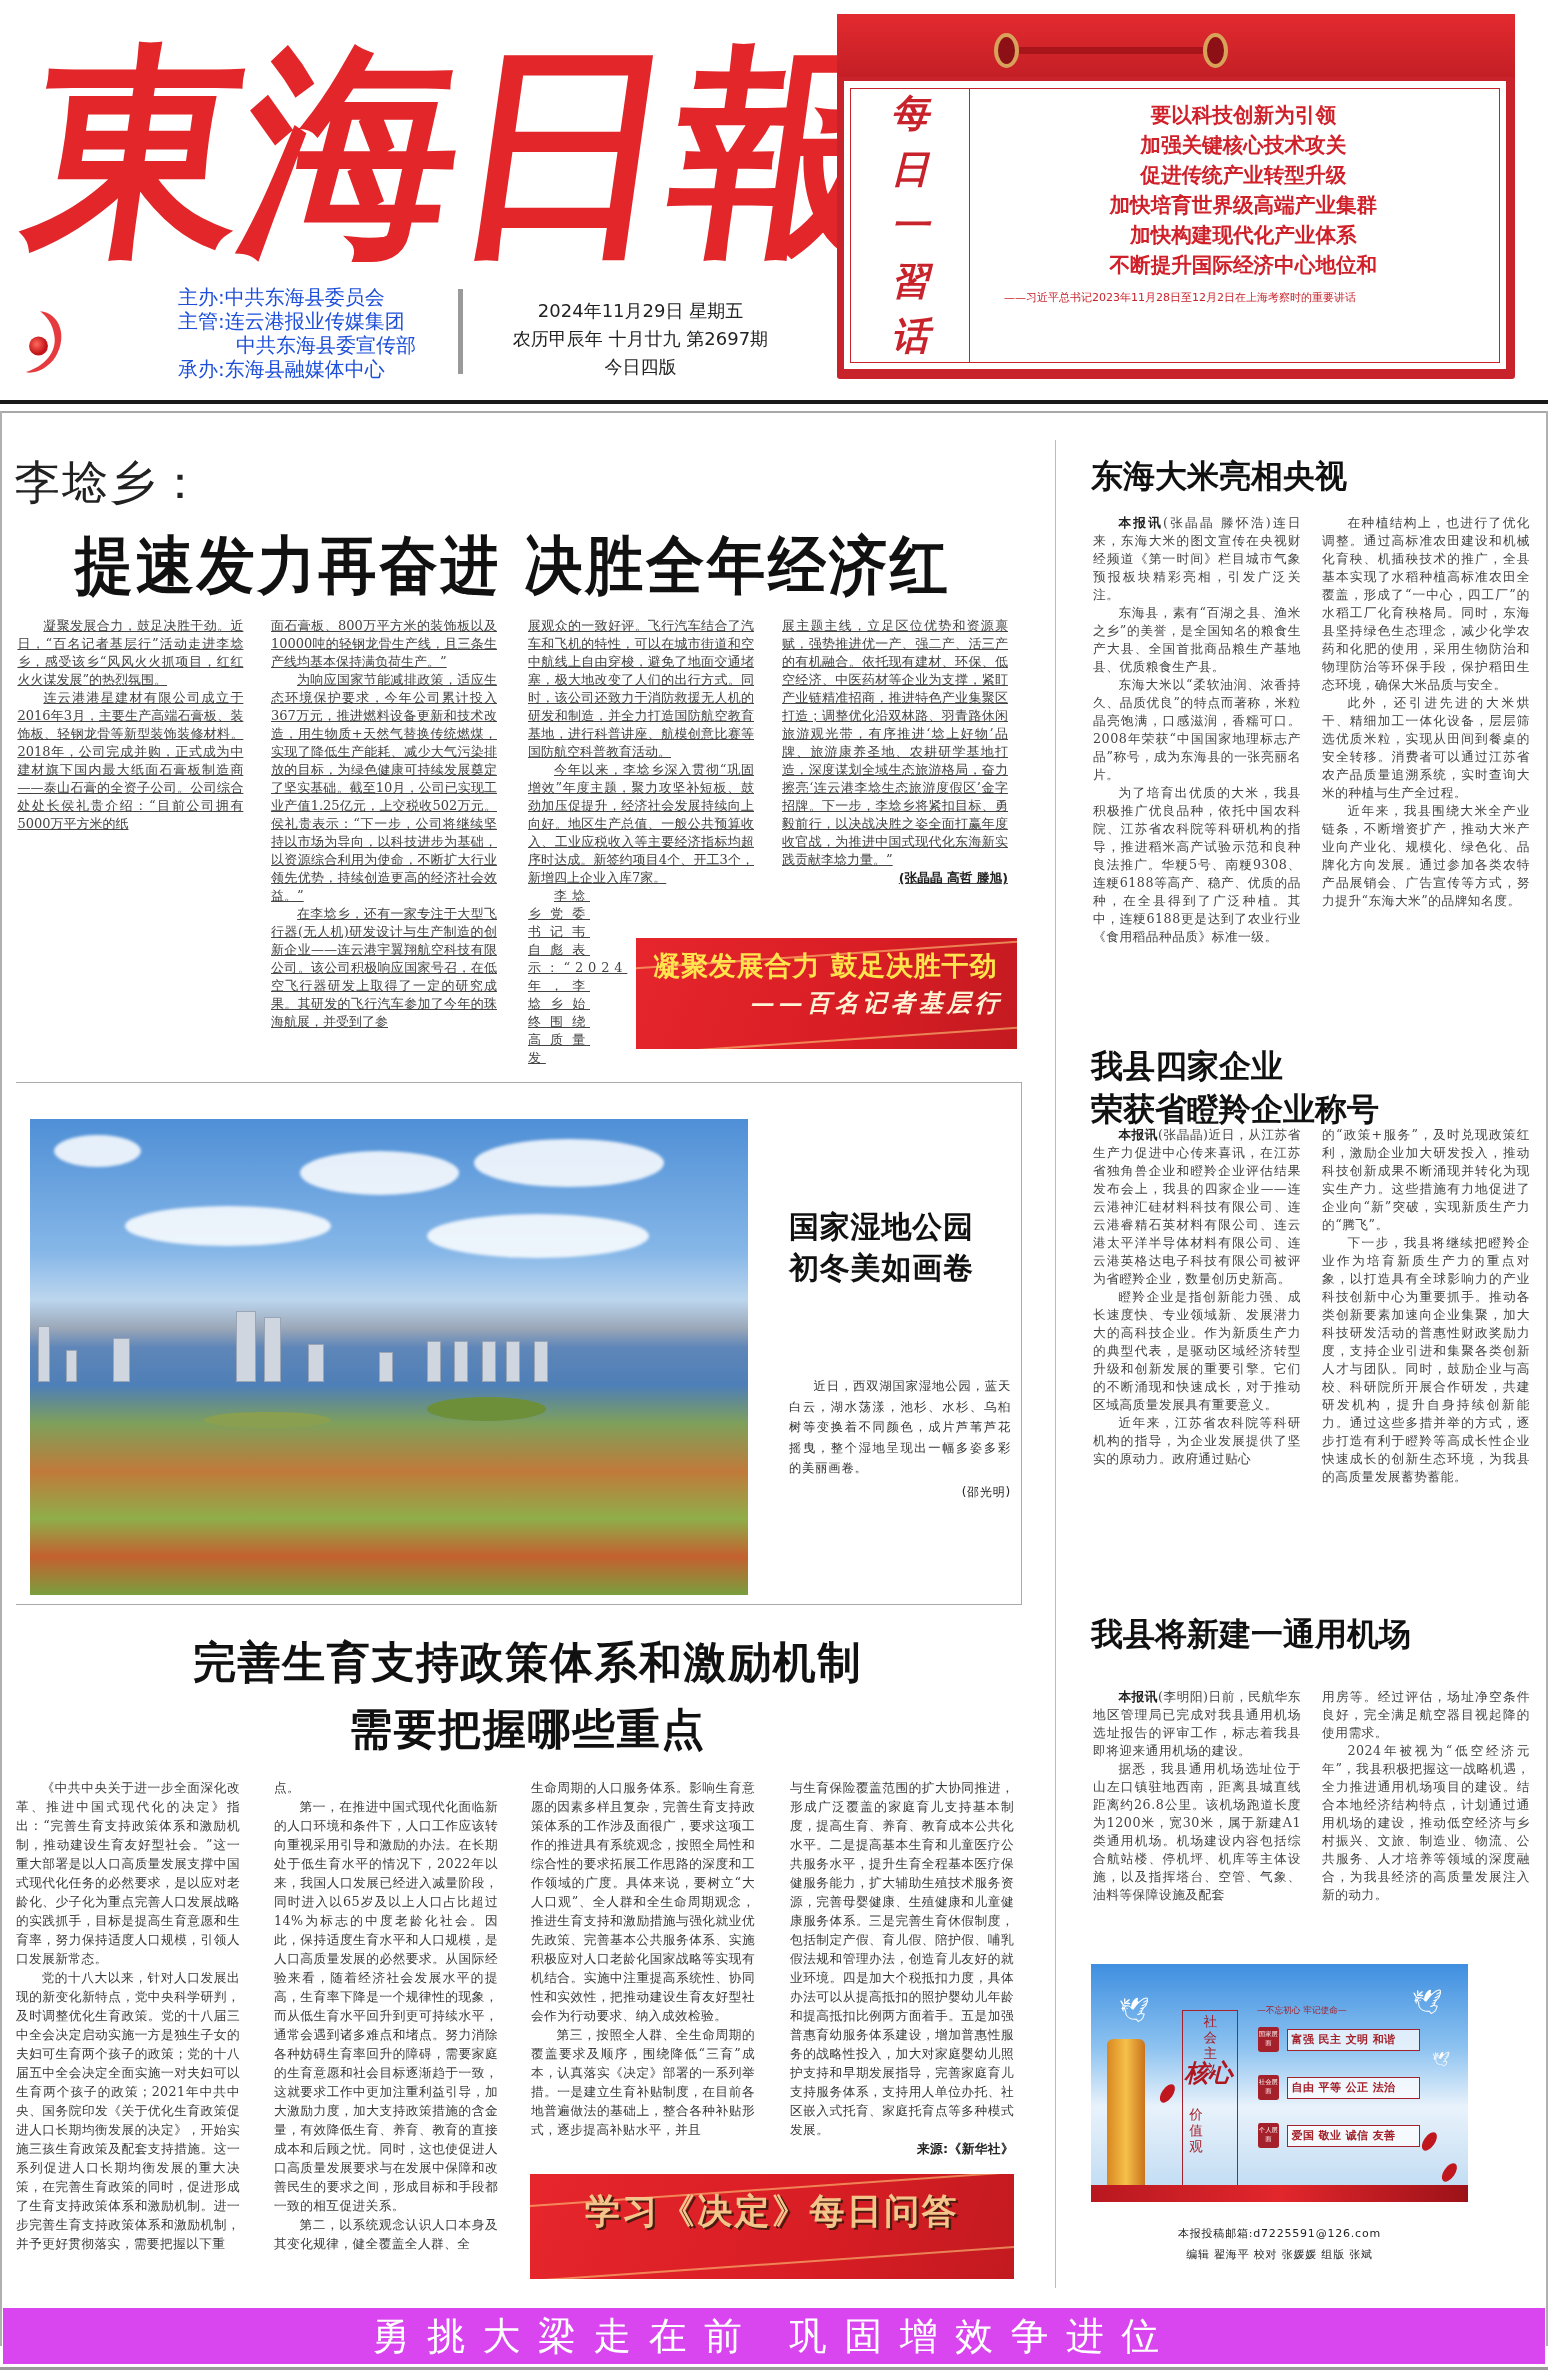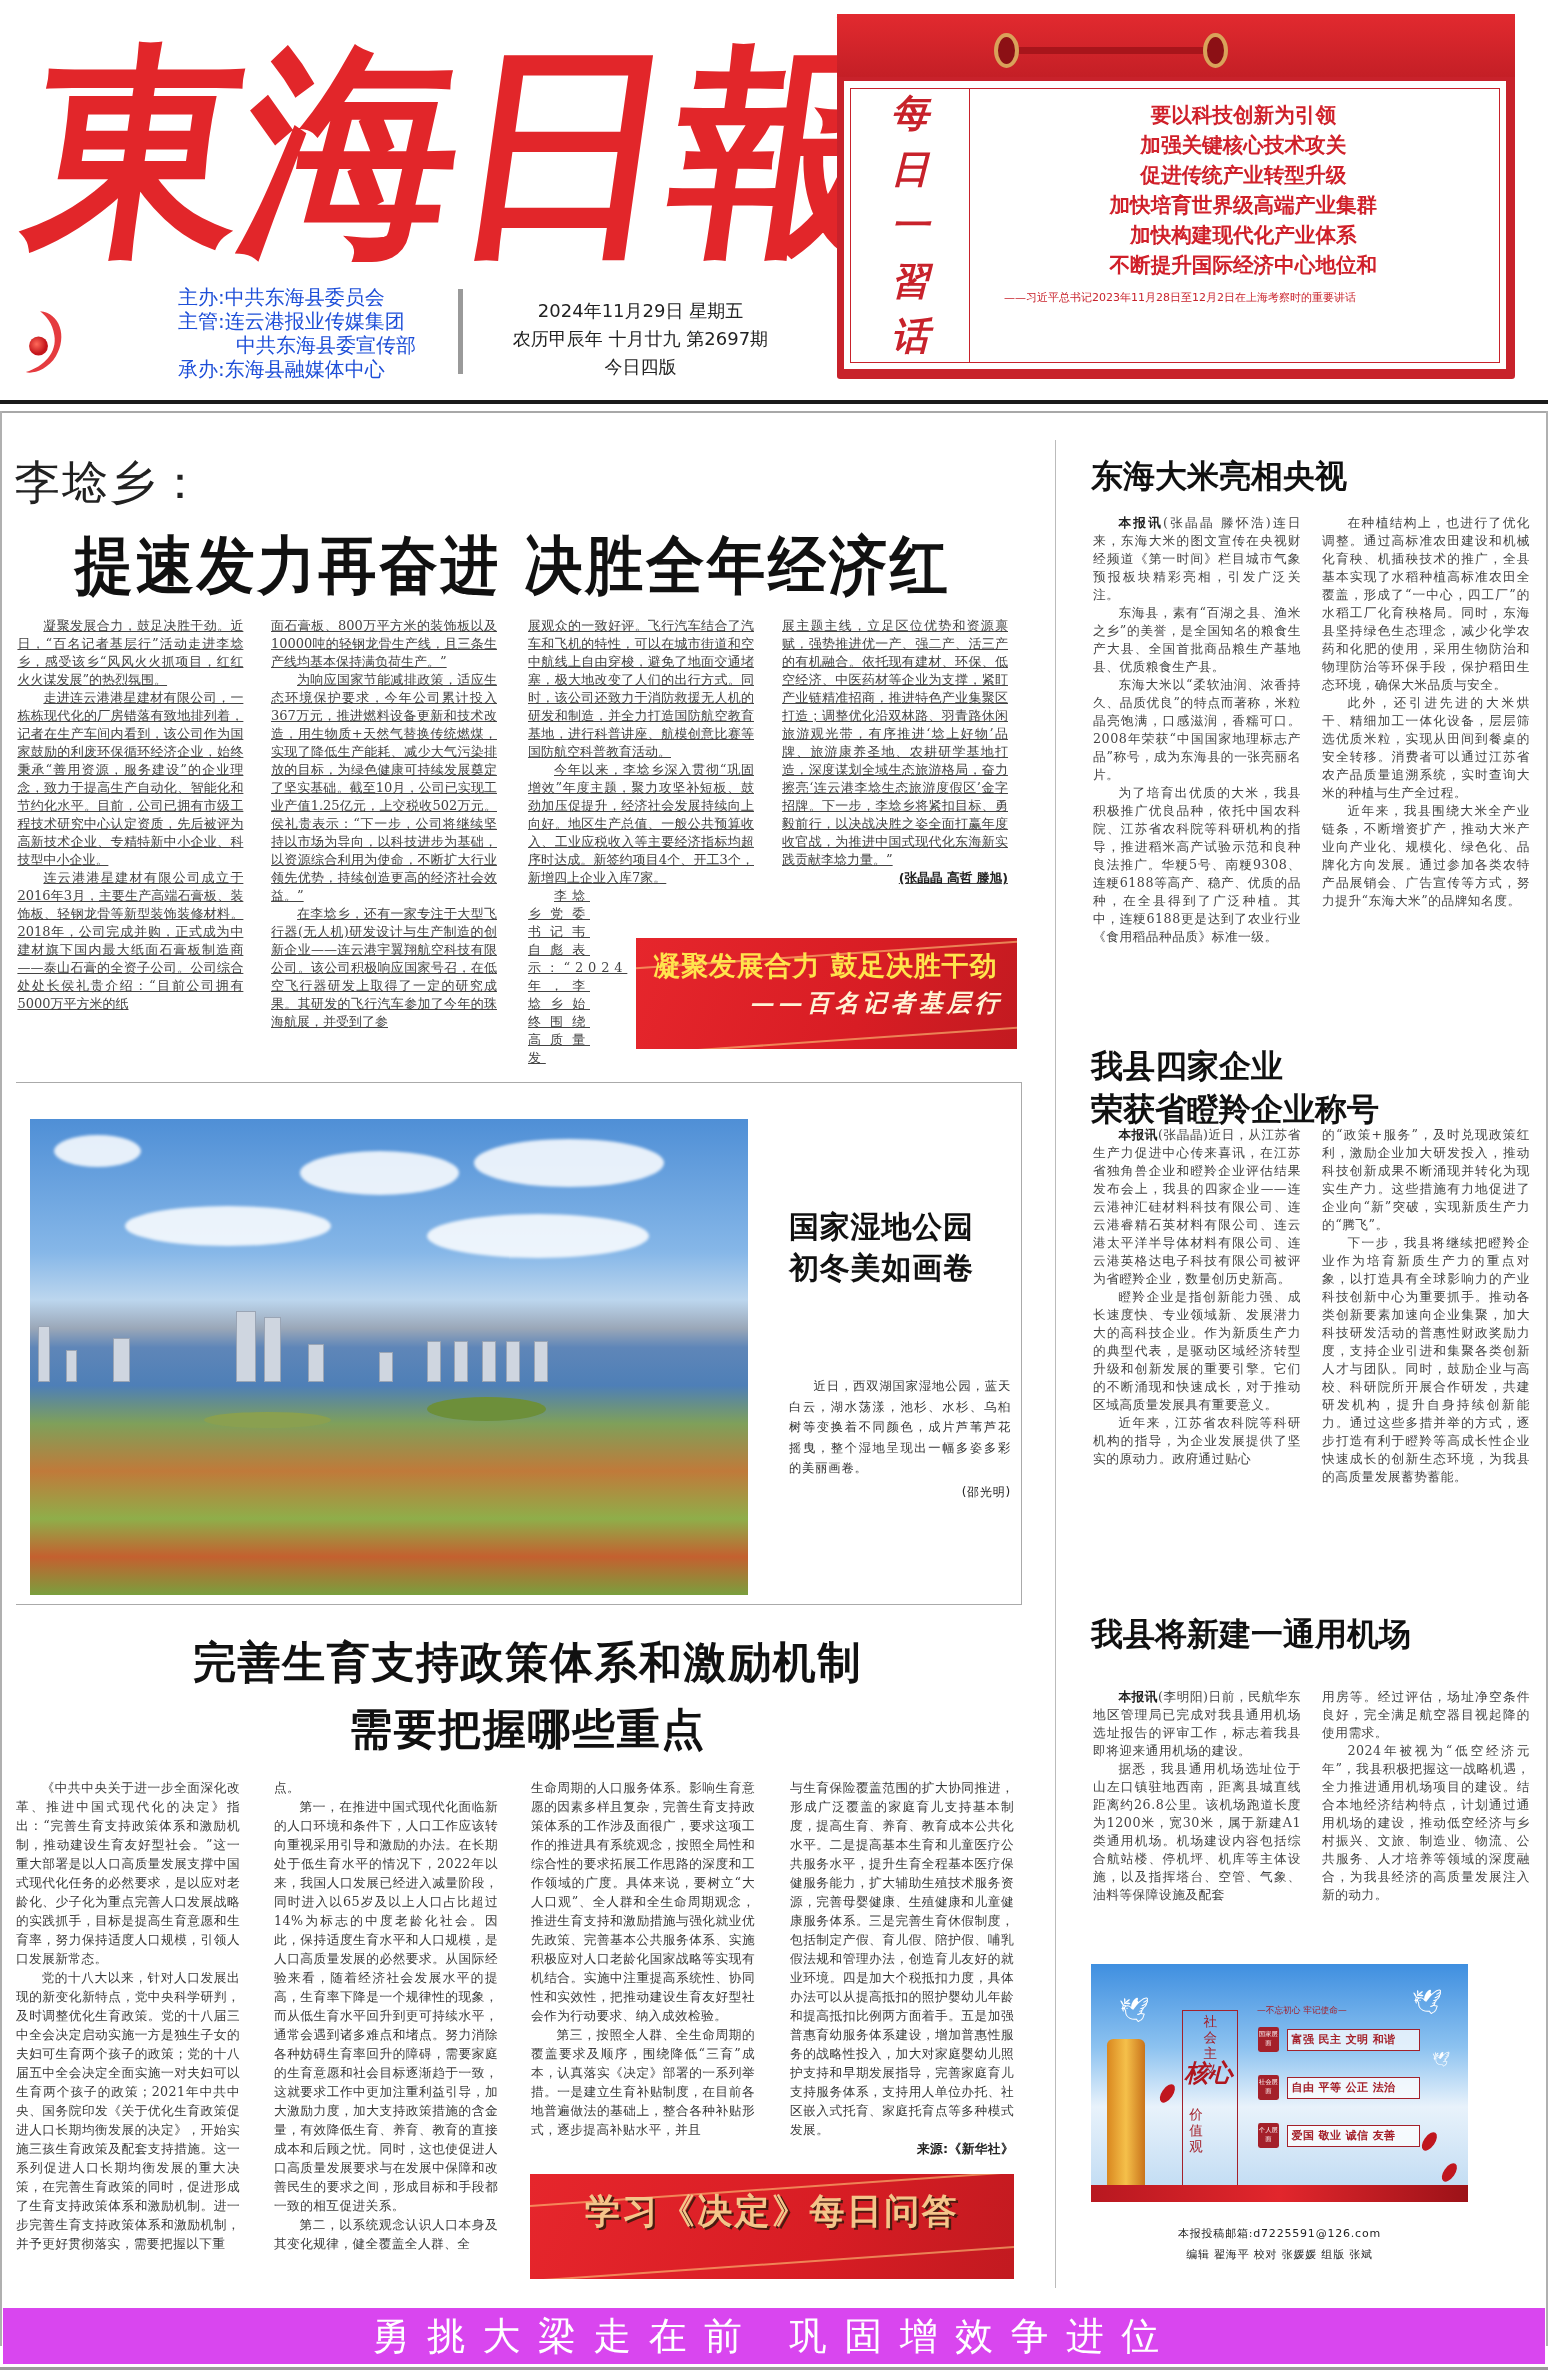--- a/index.html
+++ b/index.html
@@ -183,21 +183,20 @@
 <div class="rule-thin"></div>
 <div class="frame-left"></div>
 <div class="frame-right"></div>
 
 <article>
   <div class="kicker">李埝乡：</div>
   <h1 class="headline-main">提速发力再奋进 决胜全年经济红</h1>
 
   <div class="col" style="left:17.4px; top:617px; width:226px;">
     <p>凝聚发展合力，鼓足决胜干劲。近日，“百名记者基层行”活动走进李埝乡，感受该乡“风风火火抓项目，红红火火谋发展”的热烈氛围。</p>
-    <p>走进连云港港星建材有限公司，一栋栋现代化的厂房错落有致地排列着，记者在生产车间内看到，该公司作为国家鼓励的利废环保循环经济企业，始终秉承“善用资源，服务建设”的企业理念，致力于提高生产自动化、智能化和节约化水平。目前，公司已拥有市级工程技术研究中心认定资质，先后被评为高新技术企业、专精特新中小企业、科技型中小企业。</p>
     <p>连云港港星建材有限公司成立于2016年3月，主要生产高端石膏板、装饰板、轻钢龙骨等新型装饰装修材料。2018年，公司完成并购，正式成为中建材旗下国内最大纸面石膏板制造商——泰山石膏的全资子公司。公司综合处处长侯礼贵介绍：“目前公司拥有5000万平方米的纸</p>
   </div>
   <div class="col" style="left:271px; top:617px; width:226px;">
     <p class="noindent">面石膏板、800万平方米的装饰板以及10000吨的轻钢龙骨生产线，且三条生产线均基本保持满负荷生产。”</p>
     <p>为响应国家节能减排政策，适应生态环境保护要求，今年公司累计投入367万元，推进燃料设备更新和技术改造，用生物质+天然气替换传统燃煤，实现了降低生产能耗、减少大气污染排放的目标，为绿色健康可持续发展奠定了坚实基础。截至10月，公司已实现工业产值1.25亿元，上交税收502万元。侯礼贵表示：“下一步，公司将继续坚持以市场为导向，以科技进步为基础，以资源综合利用为使命，不断扩大行业领先优势，持续创造更高的经济社会效益。”</p>
     <p>在李埝乡，还有一家专注于大型飞行器(无人机)研发设计与生产制造的创新企业——连云港宇翼翔航空科技有限公司。该公司积极响应国家号召，在低空飞行器研发上取得了一定的研究成果。其研发的飞行汽车参加了今年的珠海航展，并受到了参</p>
   </div>
   <div class="col" style="left:528px; top:617px; width:226px;">
     <p class="noindent">展观众的一致好评。飞行汽车结合了汽车和飞机的特性，可以在城市街道和空中航线上自由穿梭，避免了地面交通堵塞，极大地改变了人们的出行方式。同时，该公司还致力于消防救援无人机的研发和制造，并全力打造国防航空教育基地，进行科普讲座、航模创意比赛等国防航空科普教育活动。</p>
     <p>今年以来，李埝乡深入贯彻“巩固增效”年度主题，聚力攻坚补短板、鼓劲加压促提升，经济社会发展持续向上向好。地区生产总值、一般公共预算收入、工业应税收入等主要经济指标均超序时达成。新签约项目4个、开工3个，新增四上企业入库7家。</p>

